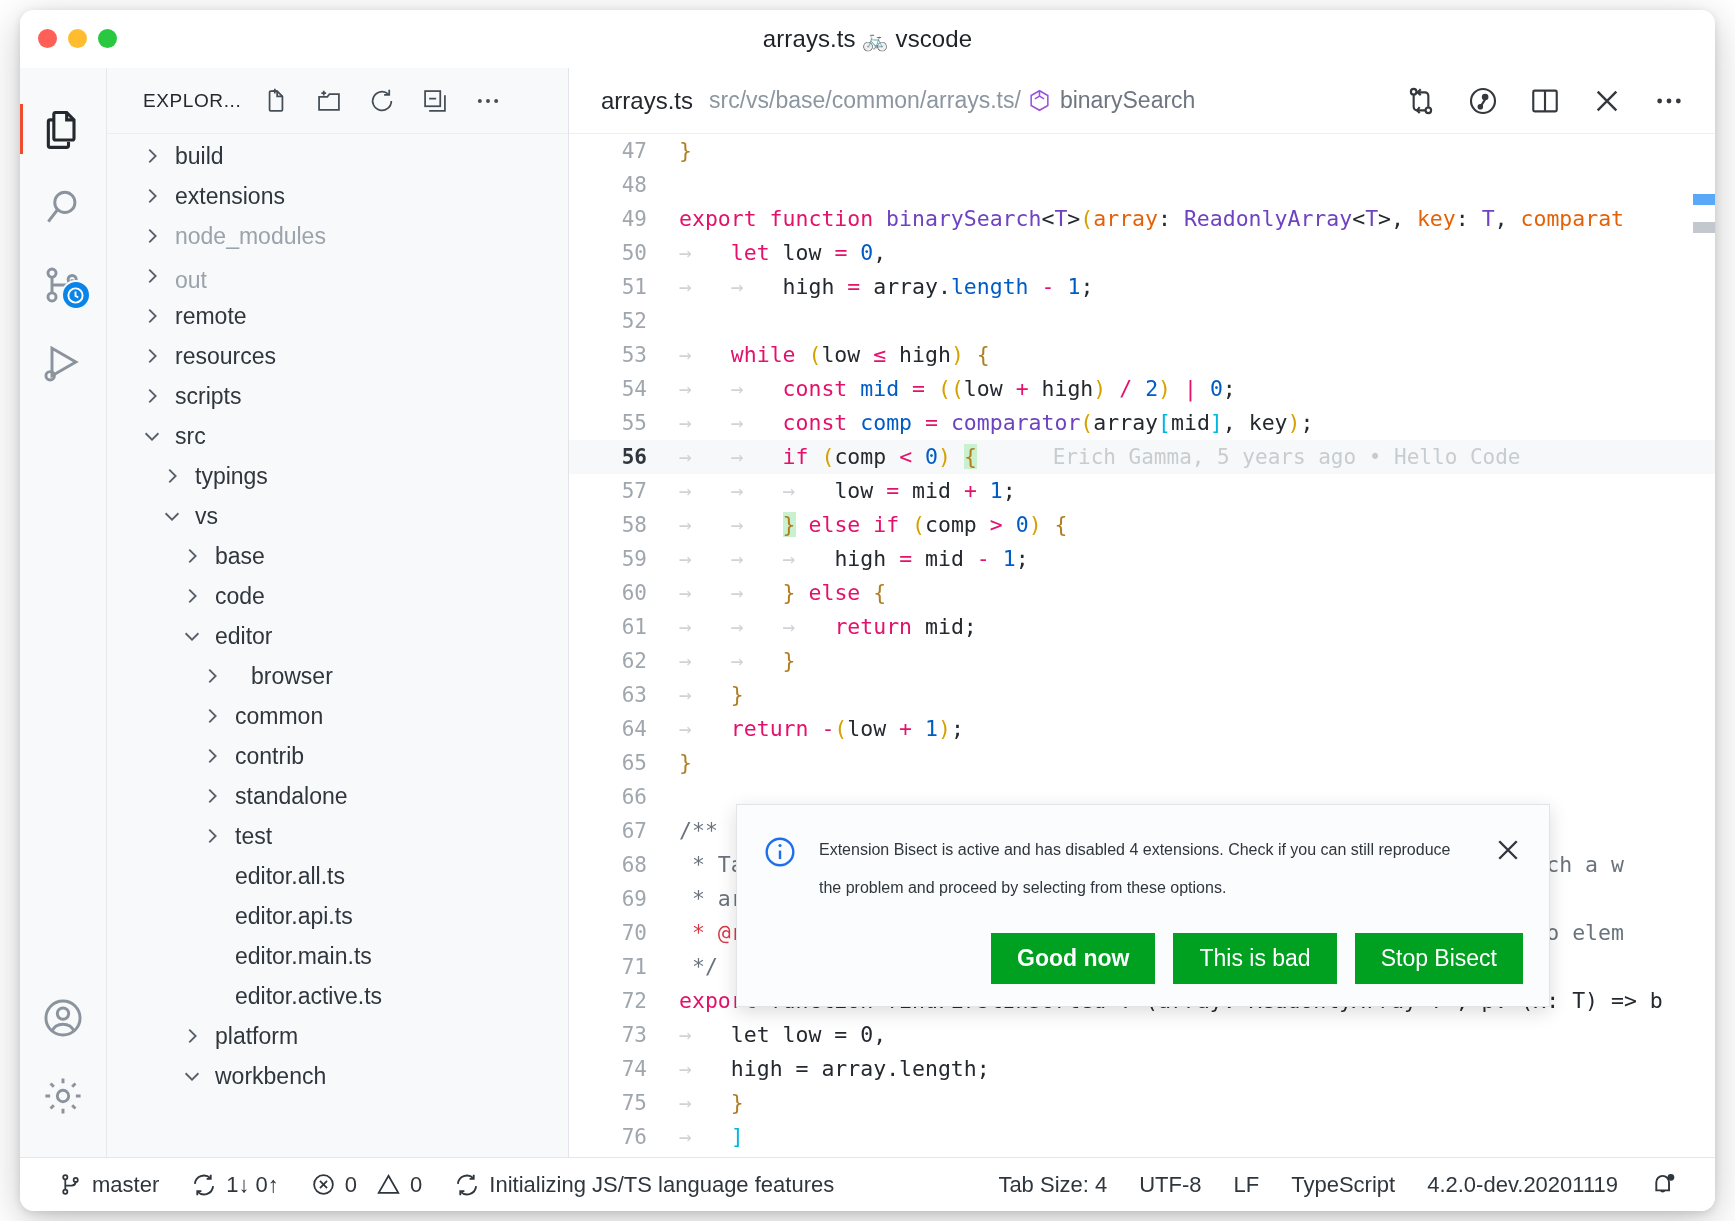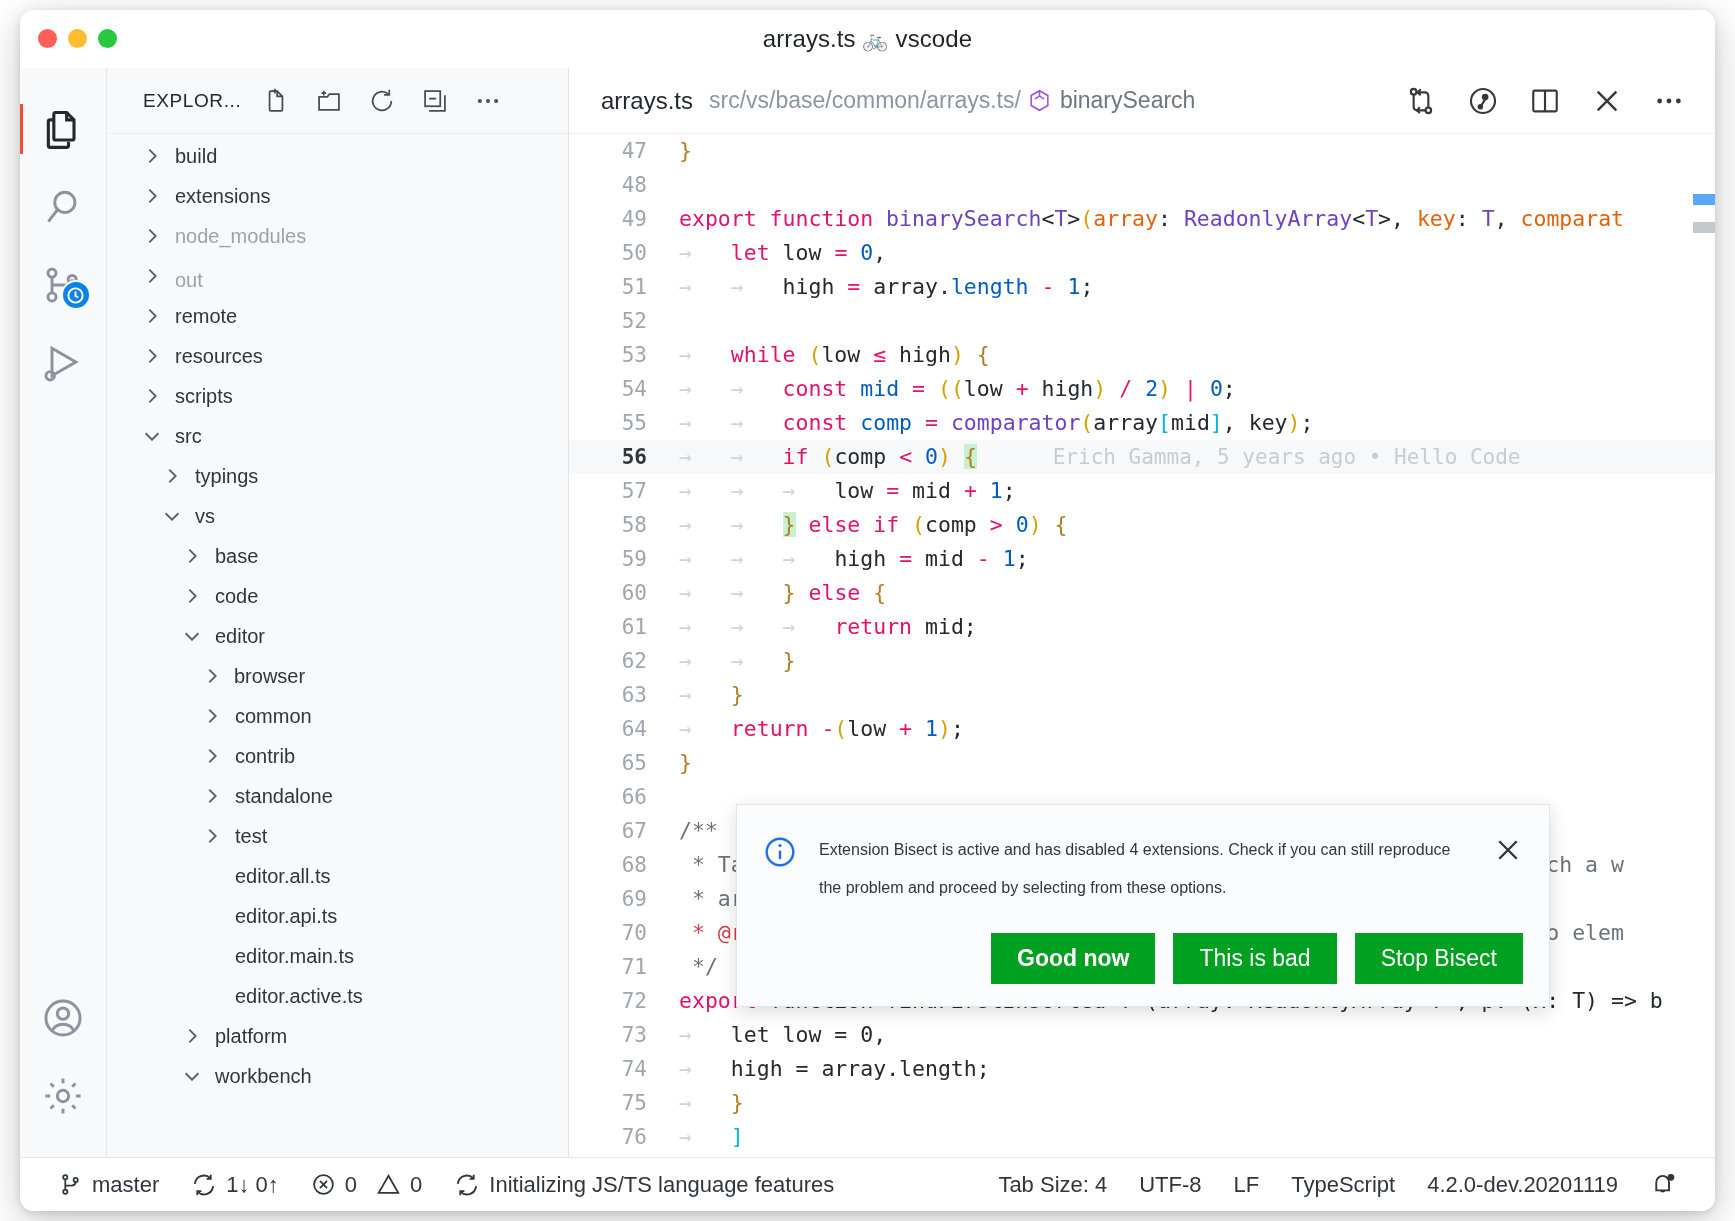--- a/index.html
+++ b/index.html
@@ -90,21 +90,21 @@
     font-weight: 400;
     white-space: nowrap;
     flex: 0 0 auto;
     margin-right: 22px;
   }
   .hdr-actions { display: flex; align-items: center; gap: 27px; color: #444d56; }
   .hdr-btn { display: flex; align-items: center; justify-content: center; width: 26px; height: 26px; }
   .tree { flex: 1 1 auto; overflow: hidden; padding-top: 2px; }
   .tree-row {
     height: 40px; display: flex; align-items: center;
-    font-size: 20px; color: #2f363d;
+    font-size: 23px; color: #2f363d;
     white-space: nowrap;
   }
   .tree-row.dim { color: #9aa3ac; }
   .chev { width: 22px; display: inline-block; flex: 0 0 22px; color: #57606a; }
   .chev svg { display: block; }
   
   .editor-pane { flex: 1 1 auto; display: flex; flex-direction: column; min-width: 0; background: #fff; }
   .editor-header {
     height: 66px; flex: 0 0 66px;
     display: flex; align-items: center;
@@ -432,21 +432,21 @@
               </svg>
             </span>
             <span style="margin-left: 12px;">editor</span>
           </div>
           <div class="tree-row" style="padding-left: 94px;">
             <span class="chev">
               <svg width="22" height="22" viewBox="0 0 24 24" fill="none" stroke="currentColor" stroke-width="2">
                 <path d="M9 5l7 7-7 7"></path>
               </svg>
             </span>
-            <span style="margin-left: 11px;">browser</span>
+            <span style="margin-left: 28px;">browser</span>
           </div>
           <div class="tree-row" style="padding-left: 94px;">
             <span class="chev">
               <svg width="22" height="22" viewBox="0 0 24 24" fill="none" stroke="currentColor" stroke-width="2">
                 <path d="M9 5l7 7-7 7"></path>
               </svg>
             </span>
             <span style="margin-left: 12px;">common</span>
           </div>
           <div class="tree-row" style="padding-left: 94px;">

